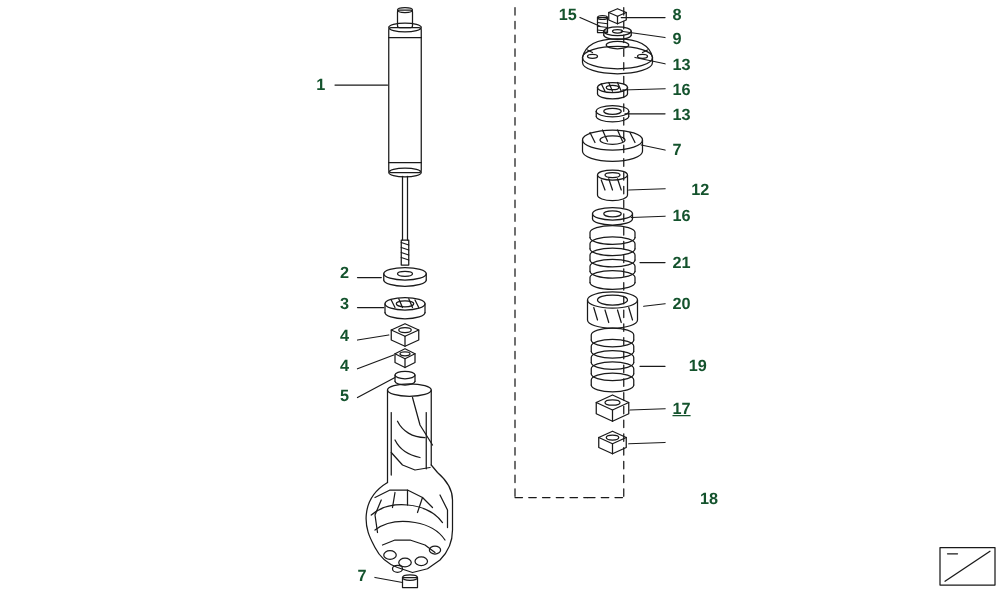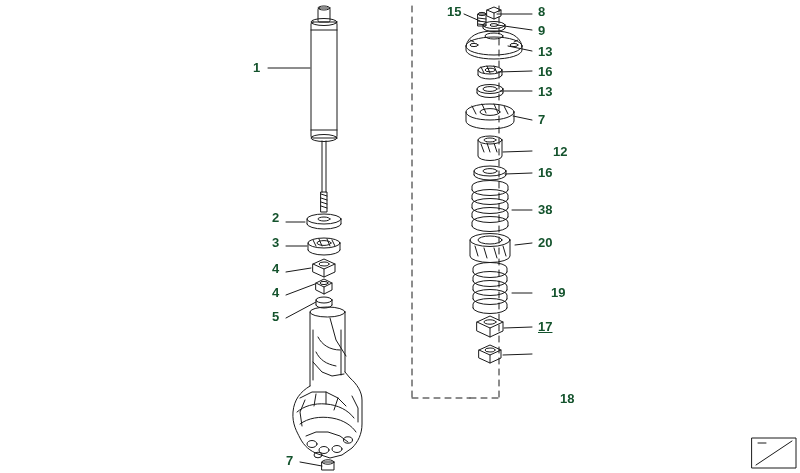--- a/index.html
+++ b/index.html
@@ -296,19 +296,19 @@
   <div class="callout" style="left:286px; top:454px;">7</div>
   <div class="callout" style="left:538px; top:5px;">8</div>
   <div class="callout" style="left:538px; top:24px;">9</div>
   <div class="callout" style="left:538px; top:45px;">13</div>
   <div class="callout" style="left:538px; top:65px;">16</div>
   <div class="callout" style="left:538px; top:85px;">13</div>
   <div class="callout" style="left:538px; top:113px;">7</div>
   <div class="callout" style="left:447px; top:5px;">15</div>
   <div class="callout" style="left:538px; top:145px;margin-left:15px;">12</div>
   <div class="callout" style="left:538px; top:166px;">16</div>
-  <div class="callout" style="left:538px; top:203px;">38</div>
+  <div class="callout" style="left:538px; top:203px;">21</div>
   <div class="callout" style="left:538px; top:236px;">20</div>
   <div class="callout" style="left:538px; top:286px;margin-left:13px;">19</div>
   <div class="callout" style="left:538px; top:320px;text-decoration:underline;">17</div>
   <div class="callout" style="left:560px; top:347px;margin-top:45px;">18</div>
 
 </div>
 
 </body></html>

